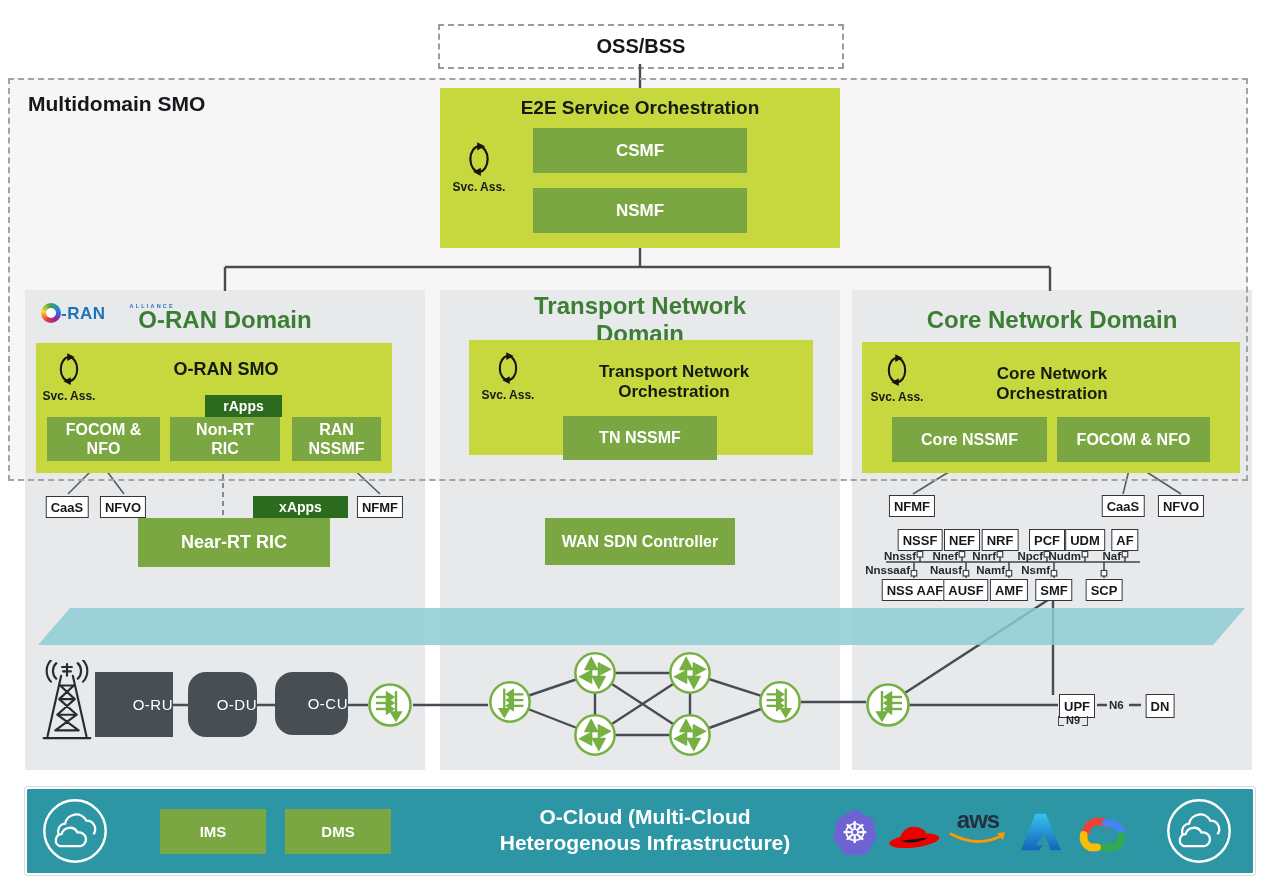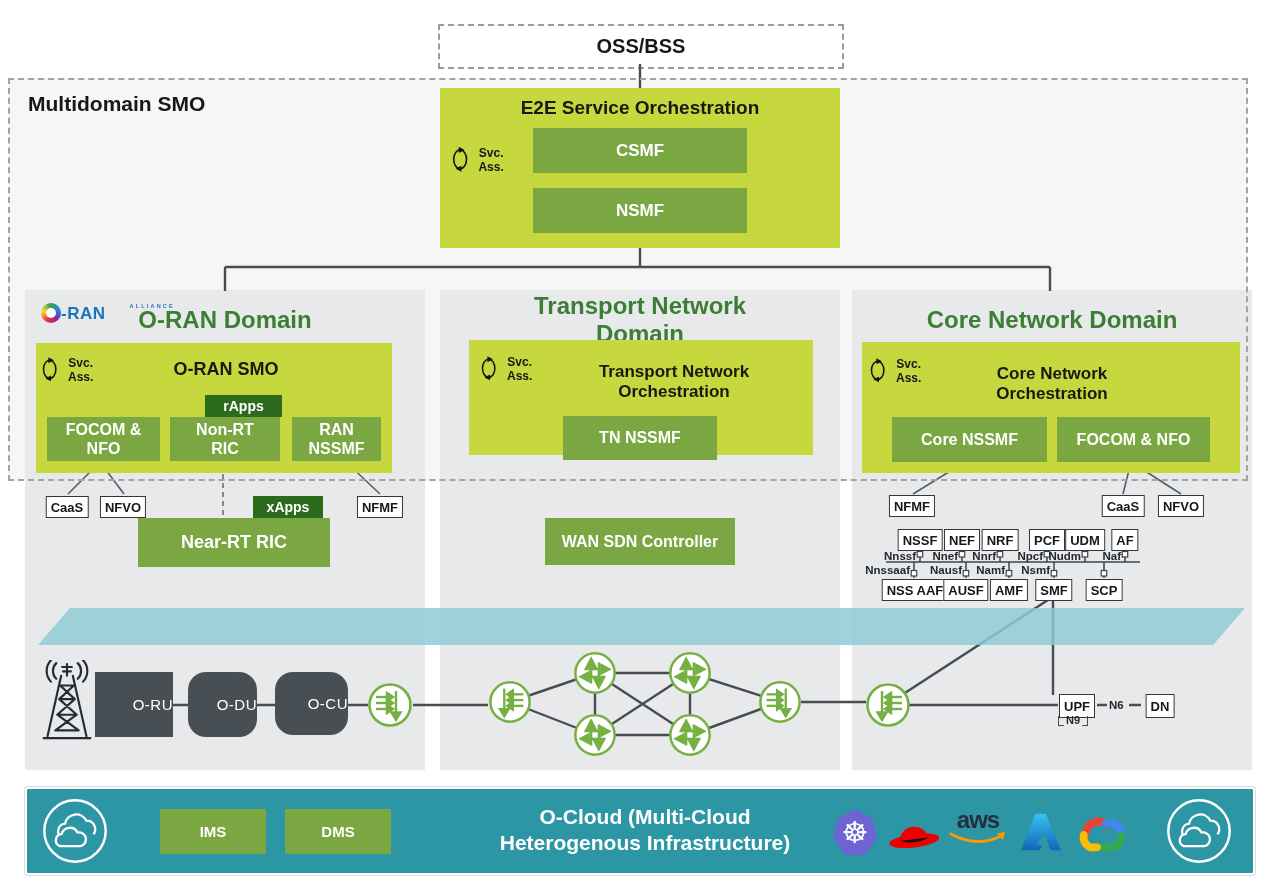--- a/index.html
+++ b/index.html
@@ -1,20 +1,20 @@
 <!DOCTYPE html>
 <html><head>
 <meta charset="utf-8">
 <style>
   html,body{margin:0;padding:0;background:#fff}
   body{font-family:"Liberation Sans","DejaVu Sans",sans-serif;-webkit-font-smoothing:antialiased}
   #stage{position:relative;width:1280px;height:896px;background:#fff;overflow:hidden}
   .abs{position:absolute}
   .flexc{display:flex;align-items:center;justify-content:center;text-align:center}
-  .col{display:flex;flex-direction:row;align-items:center;justify-content:center;text-align:center}
+  .col{display:flex;flex-direction:column;align-items:center;justify-content:center;text-align:left}
 
   
   :root{
     --lime:#c6d83e; --green:#7aa741; --dgreen:#2c6a1d;
     --slate:#474e54; --wire:#474d53; --tealband:#8cccd3; --tealbar:#2d96a4;
     --gtitle:#3c7e33;
   }
 
   .panel{background:#e8e9eb}
   .smo-bg{background:#f6f6f7}
@@ -208,21 +208,21 @@
   <div class="abs tag" style="left:67px;top:496px">
       <span>CaaS</span>
     </div>
   <div class="abs tag" style="left:123px;top:496px">
       <span>NFVO</span>
     </div>
   <div class="abs tag" style="left:380px;top:496px">
       <span>NFMF</span>
     </div>
 
-  <div class="abs dkbox" style="left:253px;top:496px;width:70px;height:22px;font-size:14px">
+  <div class="abs dkbox" style="left:253px;top:496px;width:95px;height:22px;font-size:14px">
       <span>xApps</span>
     </div>
   <div class="abs gbox" style="left:138px;top:518px;width:192px;height:49px;font-size:18px">
       <span>Near-RT RIC</span>
     </div>
 
   <div class="abs dtitle flexc" style="left:490px;top:308px;width:300px;height:24px">Transport Network Domain</div>
   <div class="abs ybox" style="left:469px;top:340px;width:344px;height:115px">
     <div class="abs stitle flexc" style="left:100px;top:22px;width:210px">Transport Network Orchestration</div>
     <div class="abs col" style="left:8px;top:10px;width:62px">

